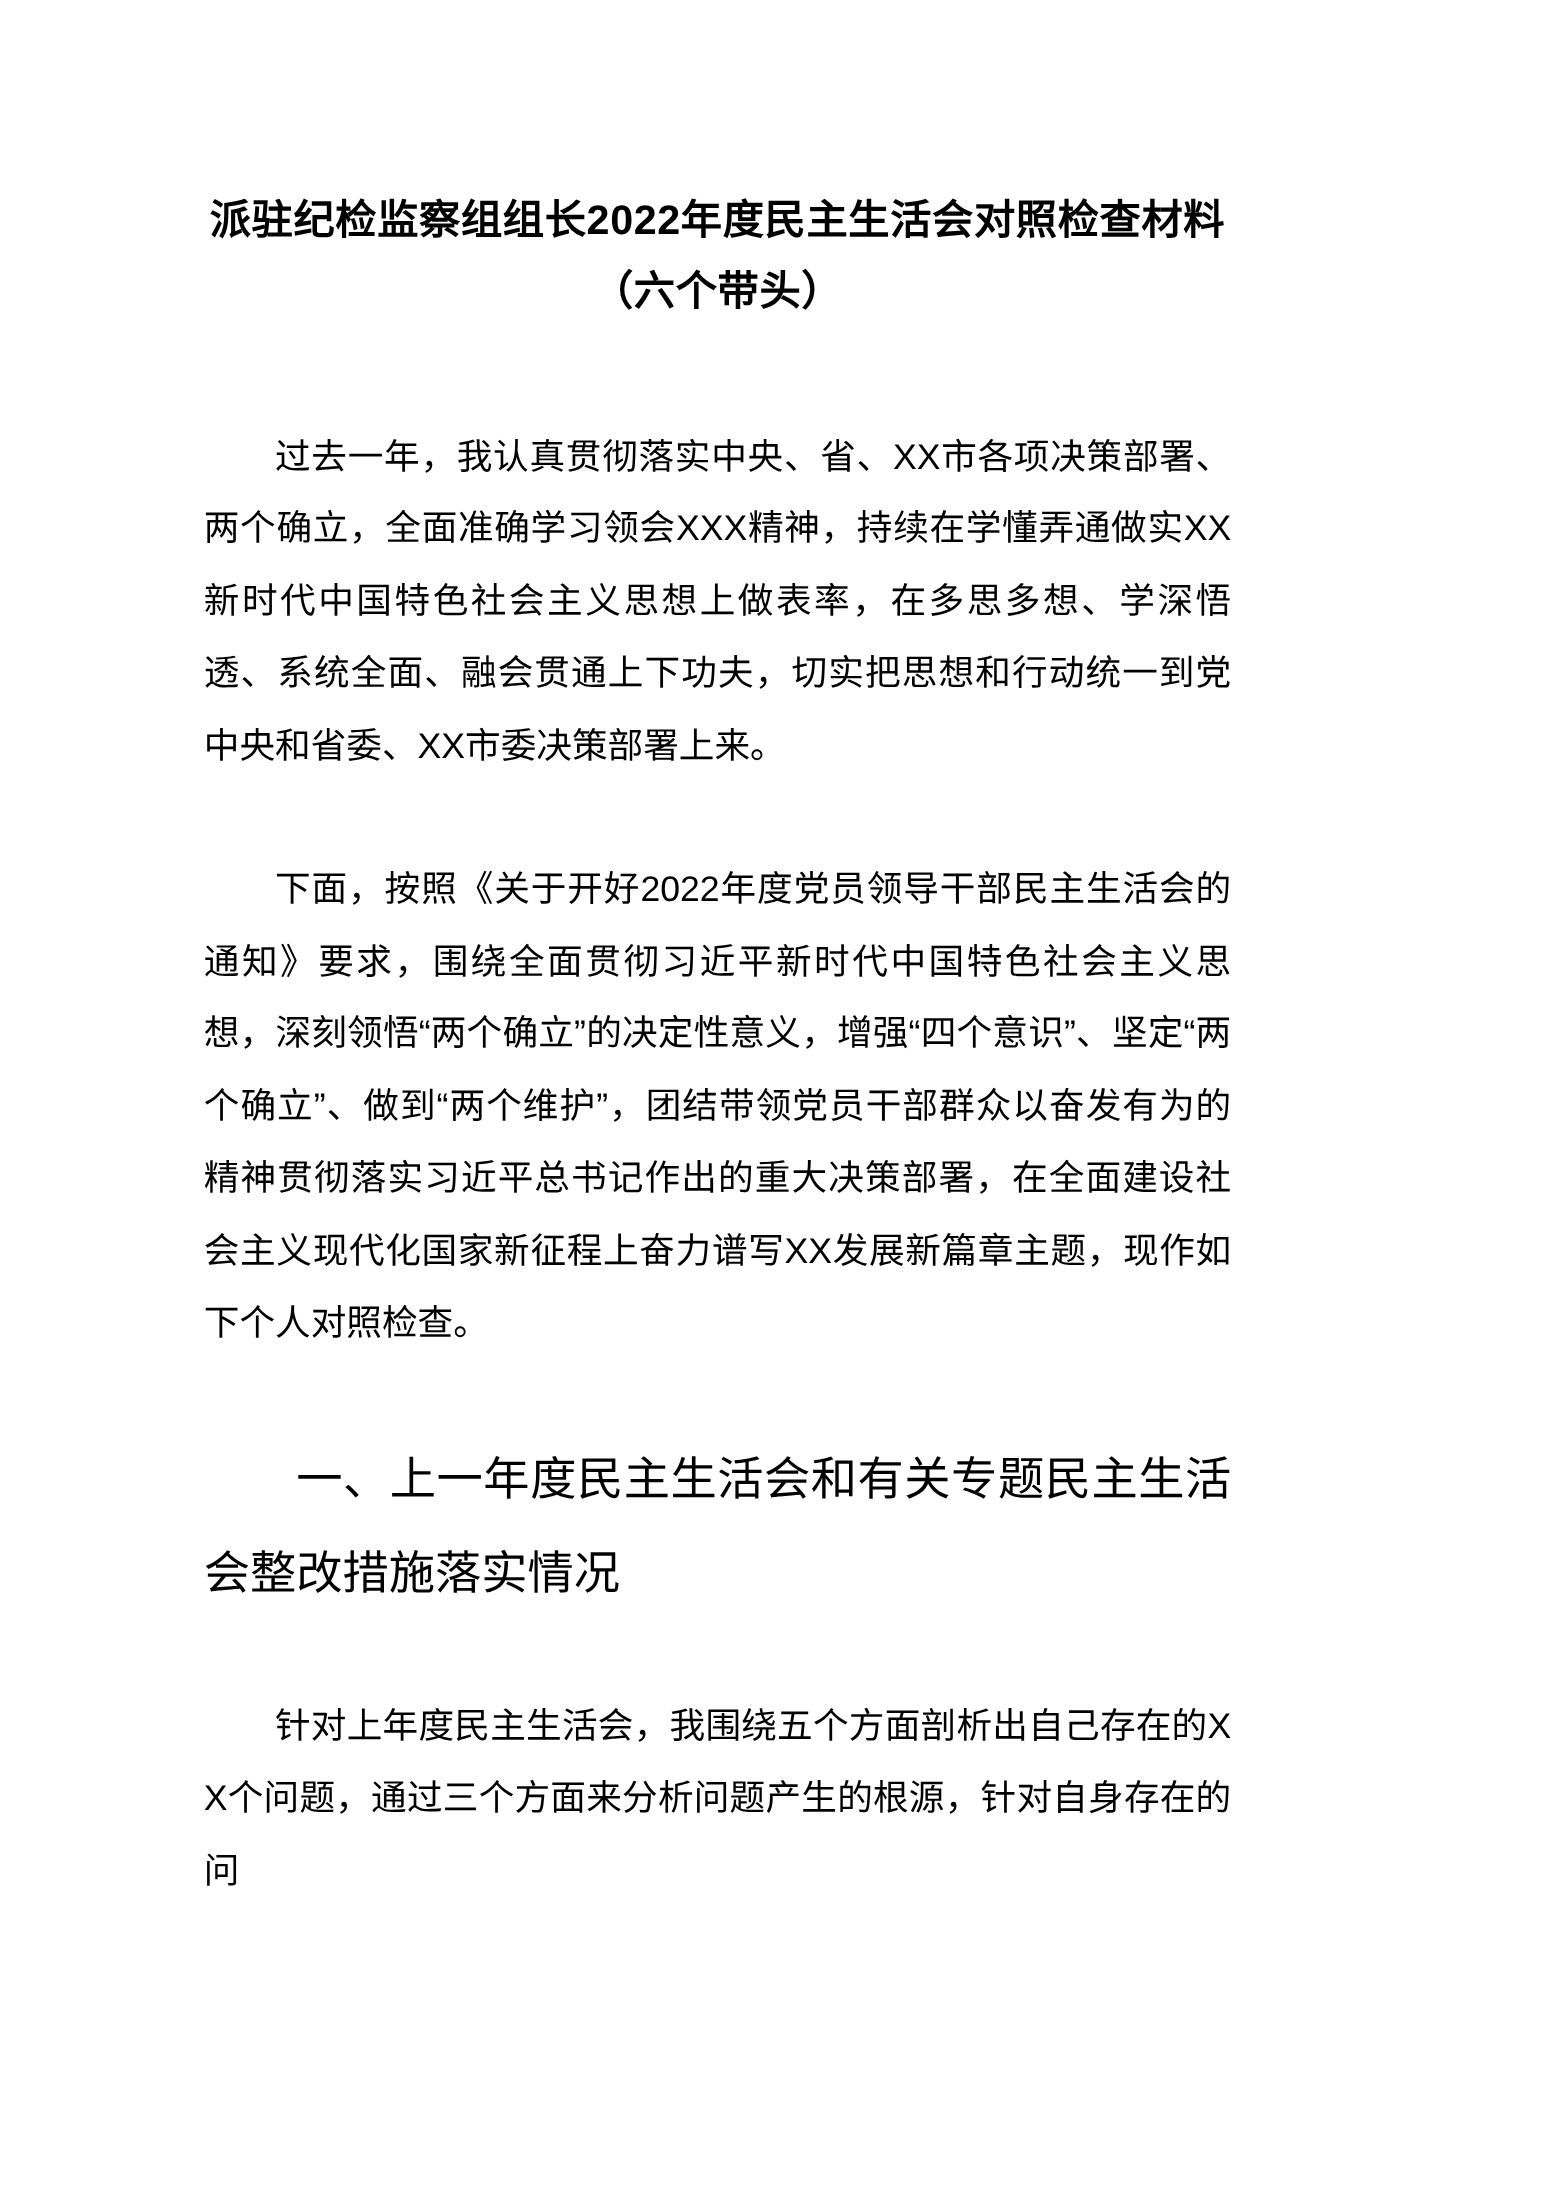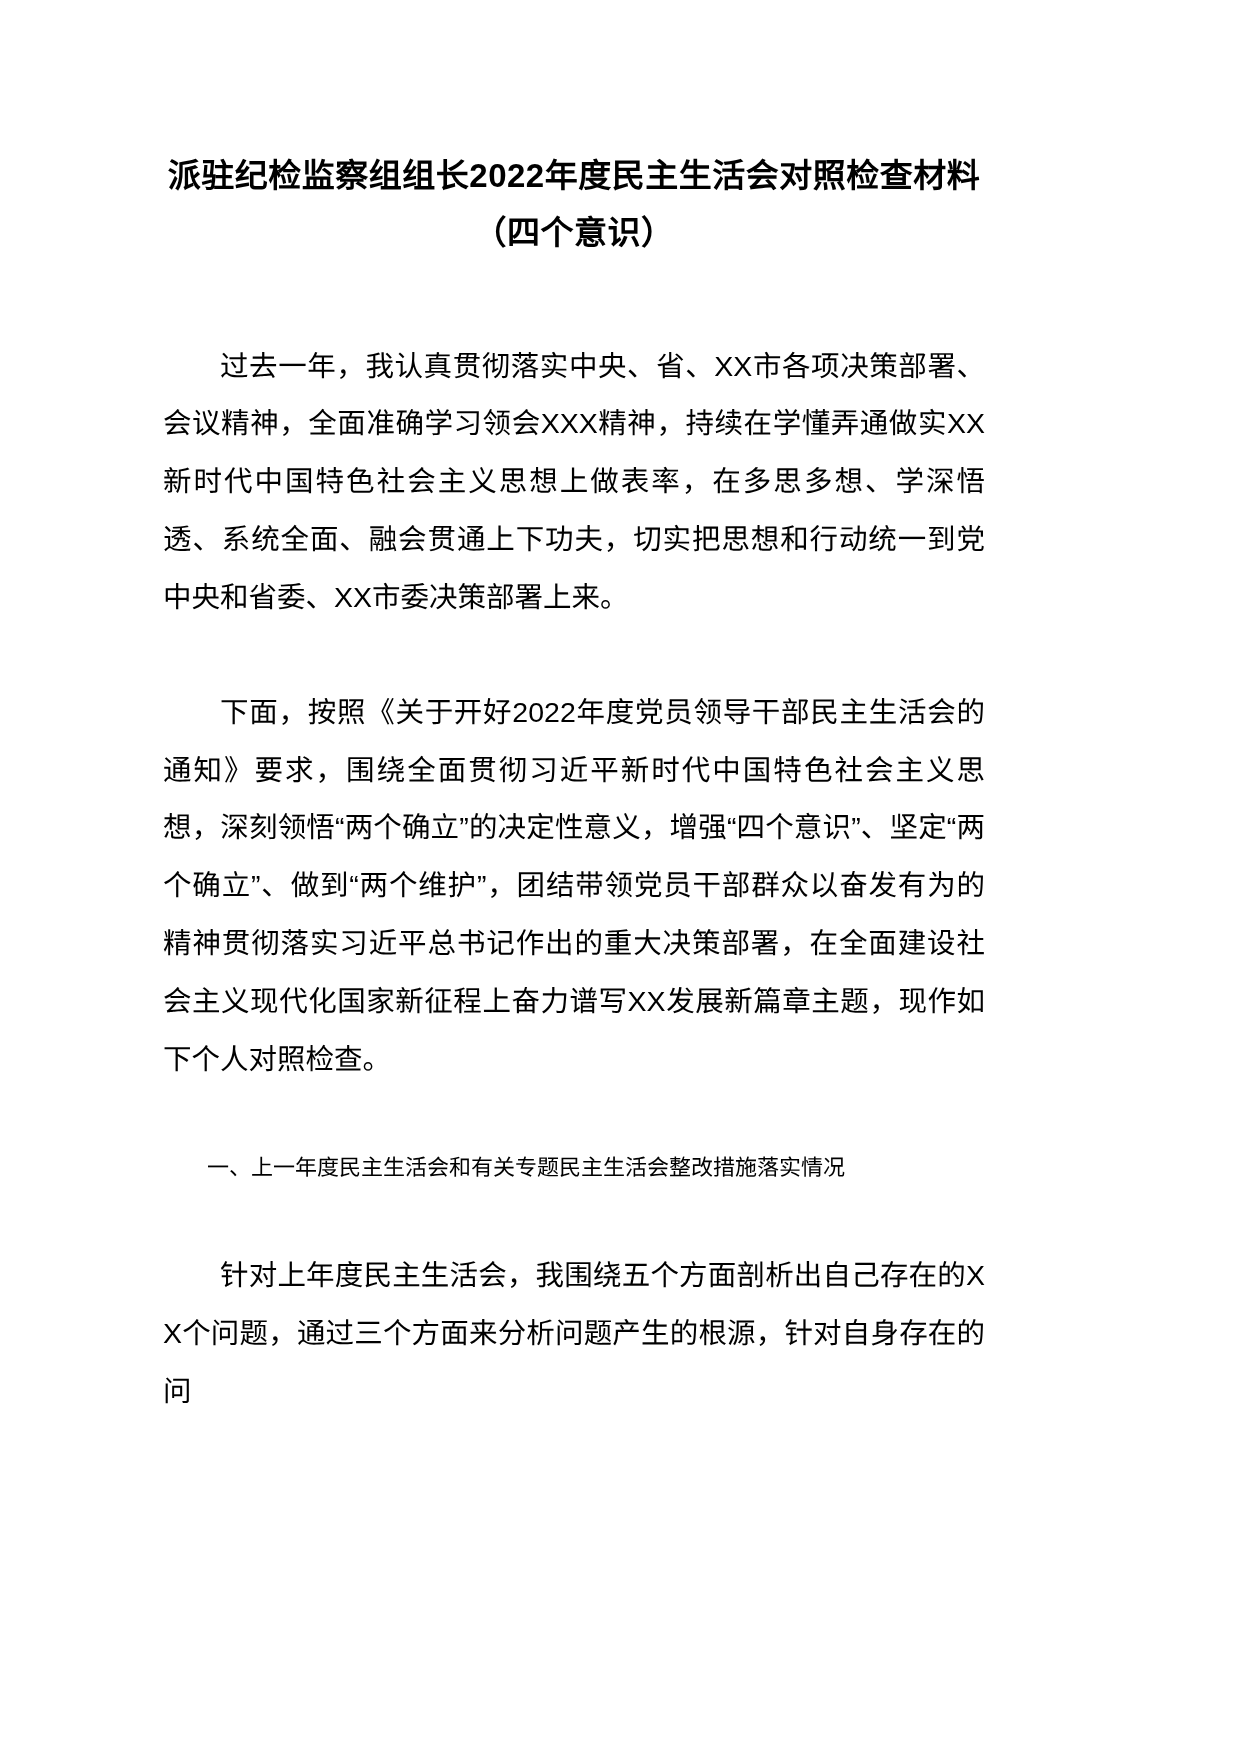--- a/index.html
+++ b/index.html
@@ -47,40 +47,40 @@
     text-align: justify;
     text-justify: inter-ideograph;
     text-indent: 2em;
     word-break: break-all;
     color: #000;
   }
   .gap-lg { height: 76px; }
   .gap-md { height: 57px; }
   .heading-para {
     margin: 0;
-    font-size: 22px;
+    font-size: 37px;
     line-height: 2.03;
     text-align: justify;
     text-justify: inter-ideograph;
     text-indent: 2em;
     word-break: break-all;
     color: #000;
   }
 </style>
 </head>
 <body>
 
 <div class="page">
   <div class="content">
 
-    <h1 class="doc-title">派驻纪检监察组组长2022年度民主生活会对照检查材料（四个意识）</h1>
+    <h1 class="doc-title">派驻纪检监察组组长2022年度民主生活会对照检查材料（六个带头）</h1>
 
     <div class="gap-lg"></div>
 
-    <p class="para">过去一年，我认真贯彻落实中央、省、XX市各项决策部署、会议精神，全面准确学习领会XXX精神，持续在学懂弄通做实XX新时代中国特色社会主义思想上做表率，在多思多想、学深悟透、系统全面、融会贯通上下功夫，切实把思想和行动统一到党中央和省委、XX市委决策部署上来。</p>
+    <p class="para">过去一年，我认真贯彻落实中央、省、XX市各项决策部署、两个确立，全面准确学习领会XXX精神，持续在学懂弄通做实XX新时代中国特色社会主义思想上做表率，在多思多想、学深悟透、系统全面、融会贯通上下功夫，切实把思想和行动统一到党中央和省委、XX市委决策部署上来。</p>
 
     <div class="gap-md"></div>
 
     <p class="para">下面，按照《关于开好2022年度党员领导干部民主生活会的通知》要求，围绕全面贯彻习近平新时代中国特色社会主义思想，深刻领悟“两个确立”的决定性意义，增强“四个意识”、坚定“两个确立”、做到“两个维护”，团结带领党员干部群众以奋发有为的精神贯彻落实习近平总书记作出的重大决策部署，在全面建设社会主义现代化国家新征程上奋力谱写XX发展新篇章主题，现作如下个人对照检查。</p>
 
     <div class="gap-md"></div>
 
     <p class="heading-para">一、上一年度民主生活会和有关专题民主生活会整改措施落实情况</p>
 
     <div class="gap-md"></div>

